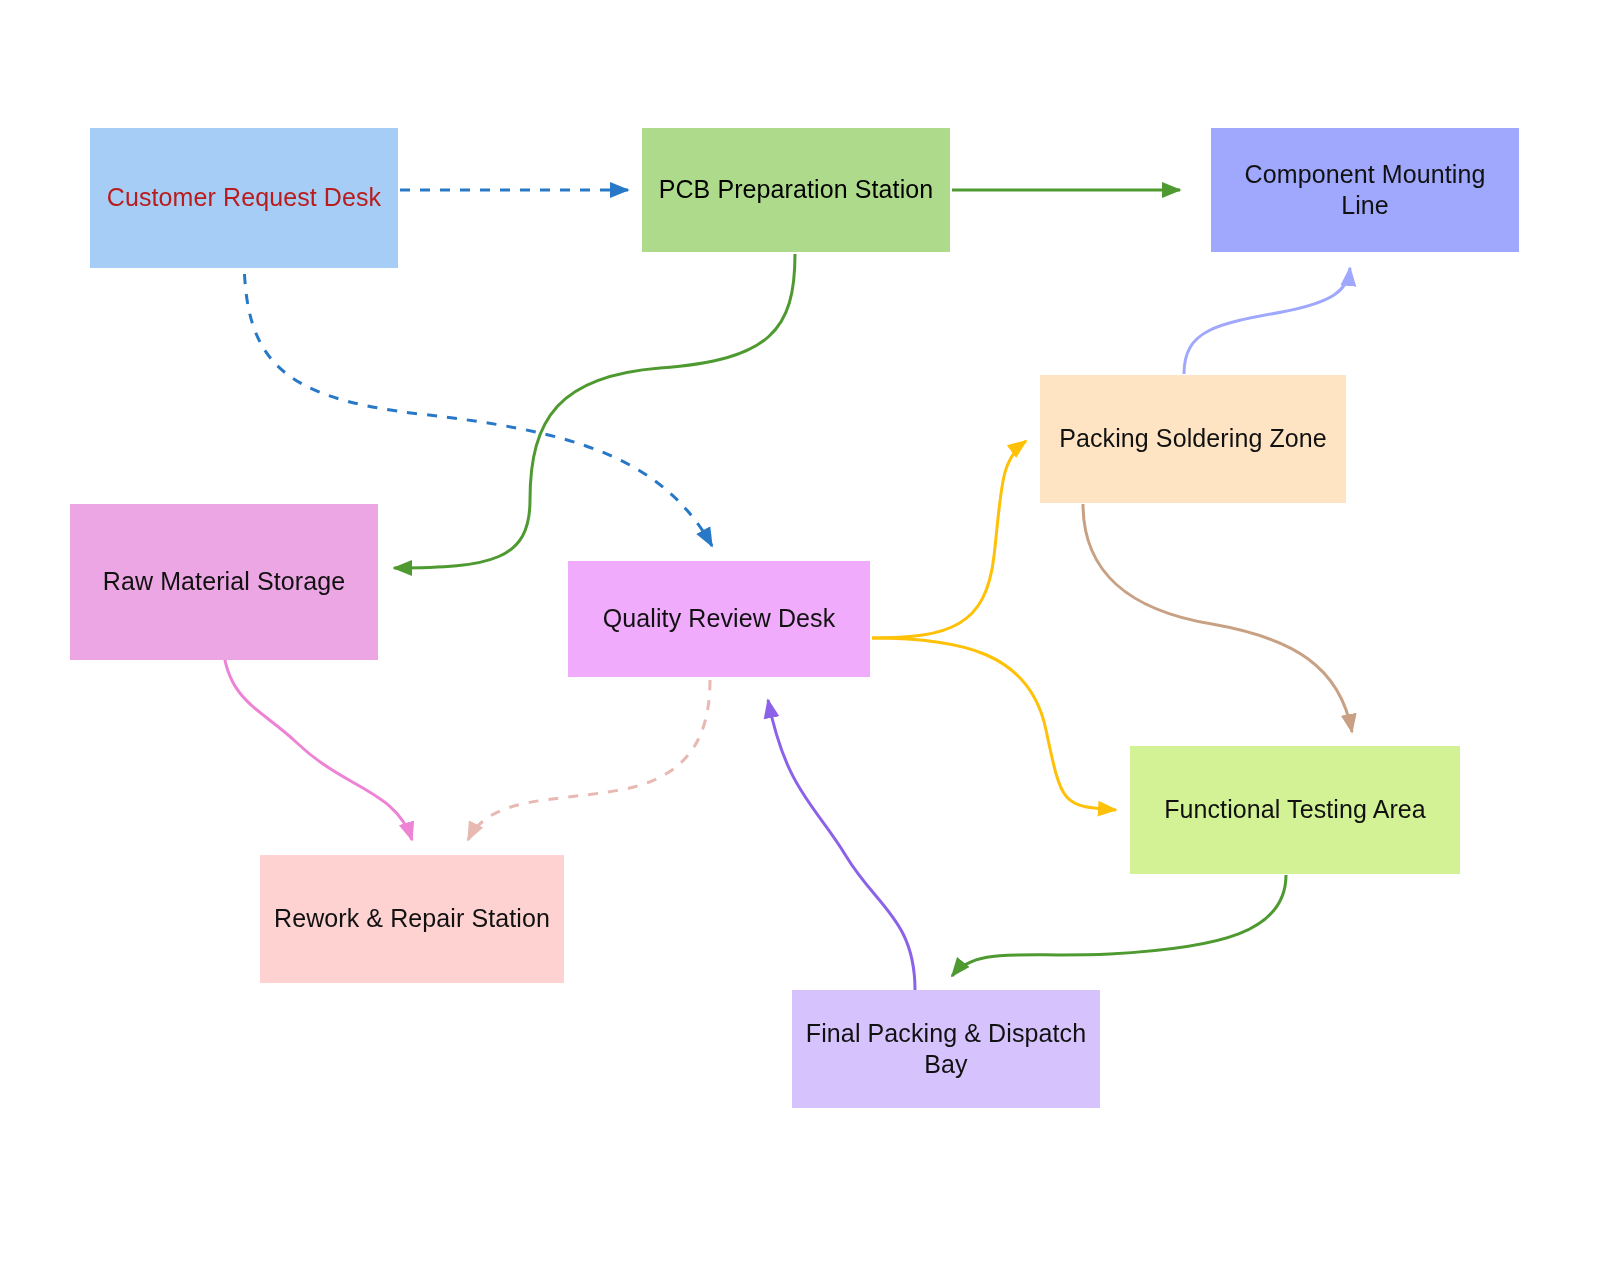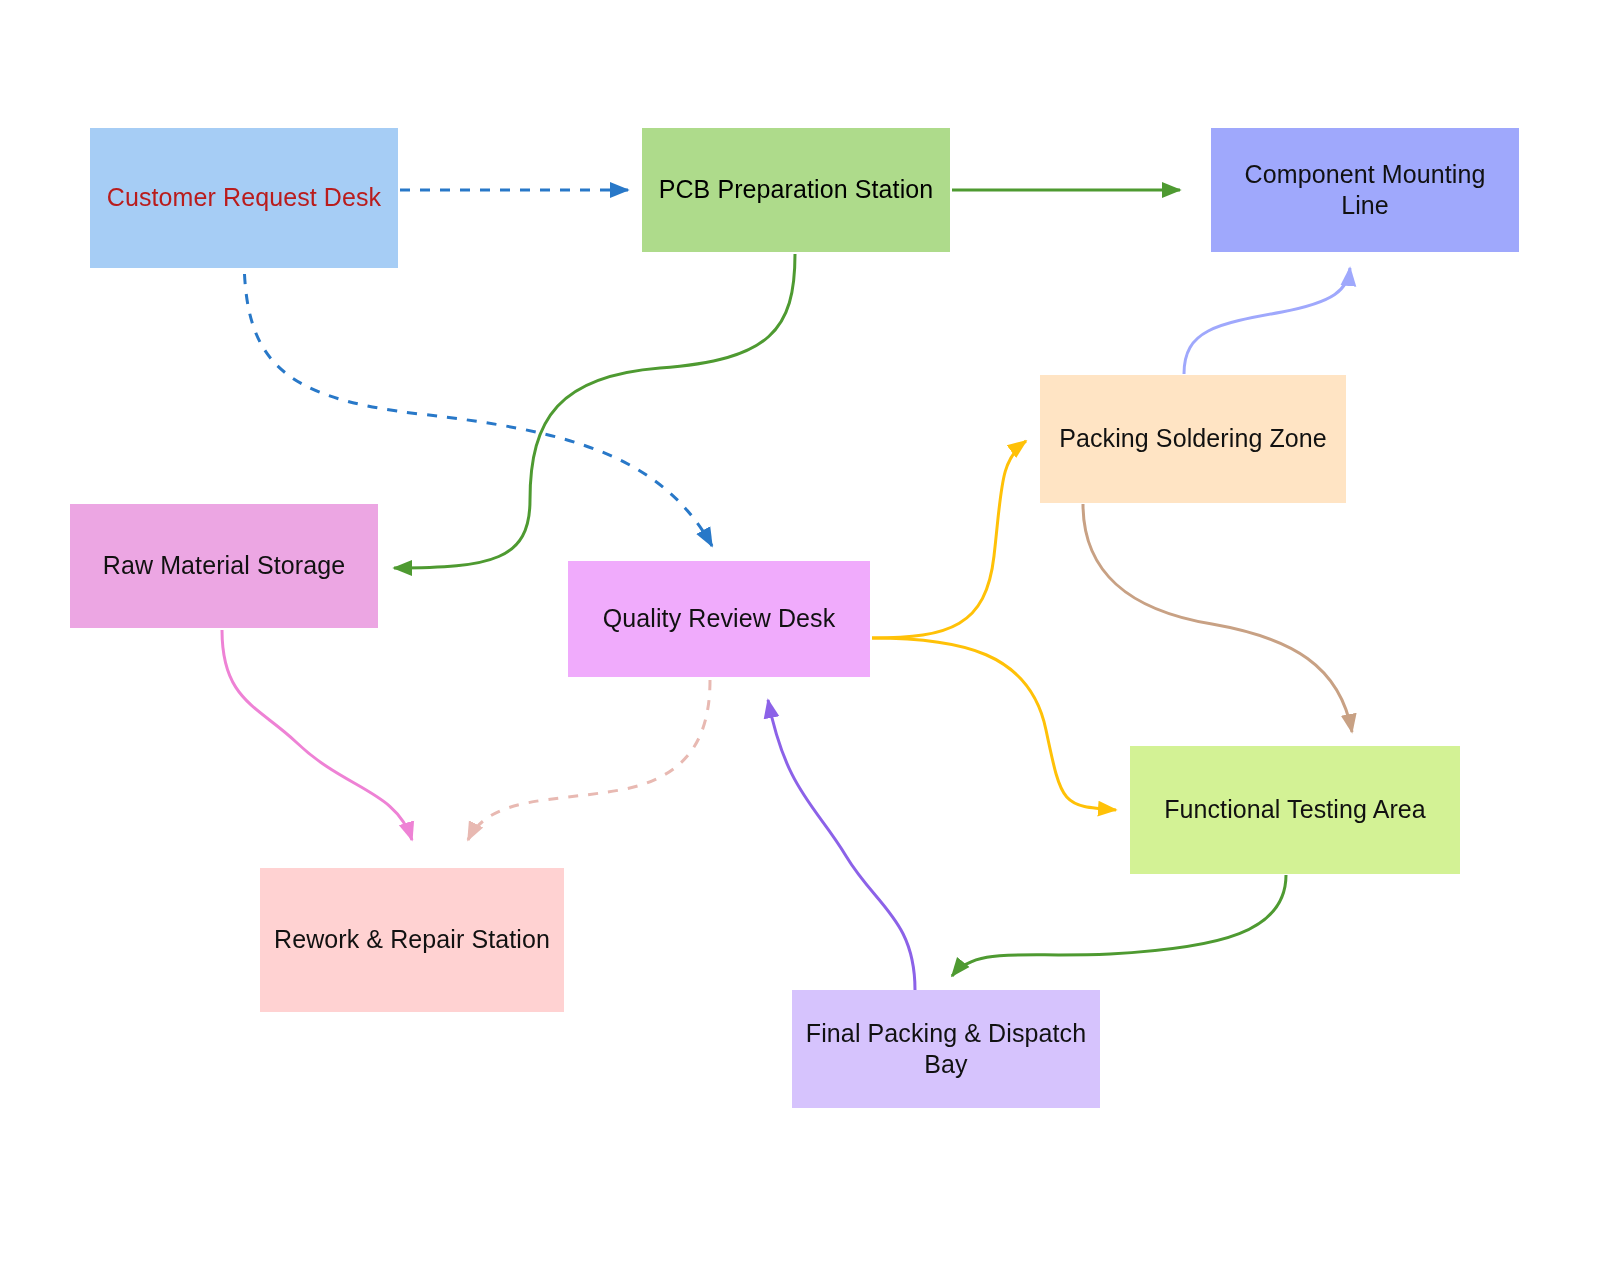--- a/index.html
+++ b/index.html
@@ -102,30 +102,30 @@
       </div>
       <div class="node" style="left: 642px; top: 128px; width: 308px; height: 124px; background: rgb(174, 219, 139); color: #000000; justify-content: center;">
         <span class="node-label">PCB Preparation Station</span>
       </div>
       <div class="node" style="left: 1194px; top: 128px; width: 308px; height: 124px; background: rgb(159, 168, 252); color: rgb(17, 17, 17); margin-left: 17px;">
         <span class="node-label">Component Mounting Line</span>
       </div>
       <div class="node" style="left: 1040px; top: 375px; width: 306px; height: 128px; background: rgb(255, 228, 196); color: rgb(17, 17, 17);">
         <span class="node-label">Packing Soldering Zone</span>
       </div>
-      <div class="node" style="left: 70px; top: 504px; width: 308px; height: 124px; background: rgb(236, 166, 227); color: rgb(17, 17, 17);">
+      <div class="node" style="left: 70px; top: 504px; width: 308px; height: 156px; background: rgb(236, 166, 227); color: rgb(17, 17, 17);">
         <span class="node-label">Raw Material Storage</span>
       </div>
       <div class="node" style="left: 568px; top: 561px; width: 302px; height: 116px; background: #f0abfc; color: rgb(17, 17, 17);">
         <span class="node-label">Quality Review Desk</span>
       </div>
       <div class="node" style="left: 1130px; top: 746px; width: 330px; height: 128px; background: rgb(211, 242, 149); color: rgb(17, 17, 17); justify-content: center;">
         <span class="node-label">Functional Testing Area</span>
       </div>
-      <div class="node" style="left: 260px; top: 855px; width: 304px; height: 144px; background: rgb(255, 210, 210); color: rgb(17, 17, 17); margin-top: 13px;">
+      <div class="node" style="left: 260px; top: 855px; width: 304px; height: 128px; background: rgb(255, 210, 210); color: rgb(17, 17, 17);">
         <span class="node-label">Rework &amp; Repair Station</span>
       </div>
       <div class="node" style="left: 792px; top: 990px; width: 308px; height: 118px; background: rgb(214, 195, 253); color: rgb(17, 17, 17); justify-content: center;">
         <span class="node-label">Final Packing &amp; Dispatch
 Bay</span>
       </div>
     </div>
 
 </div>
 

